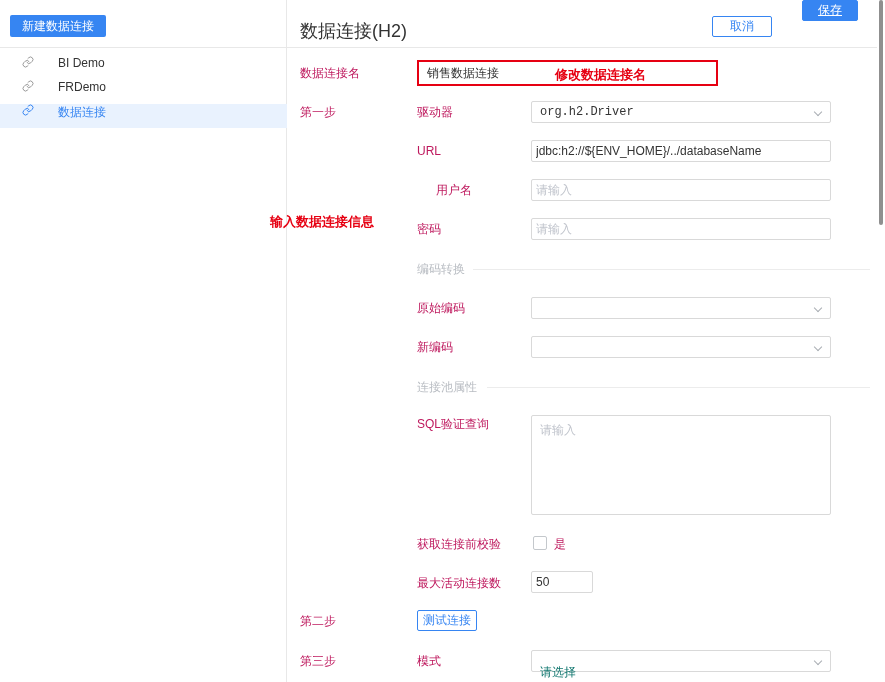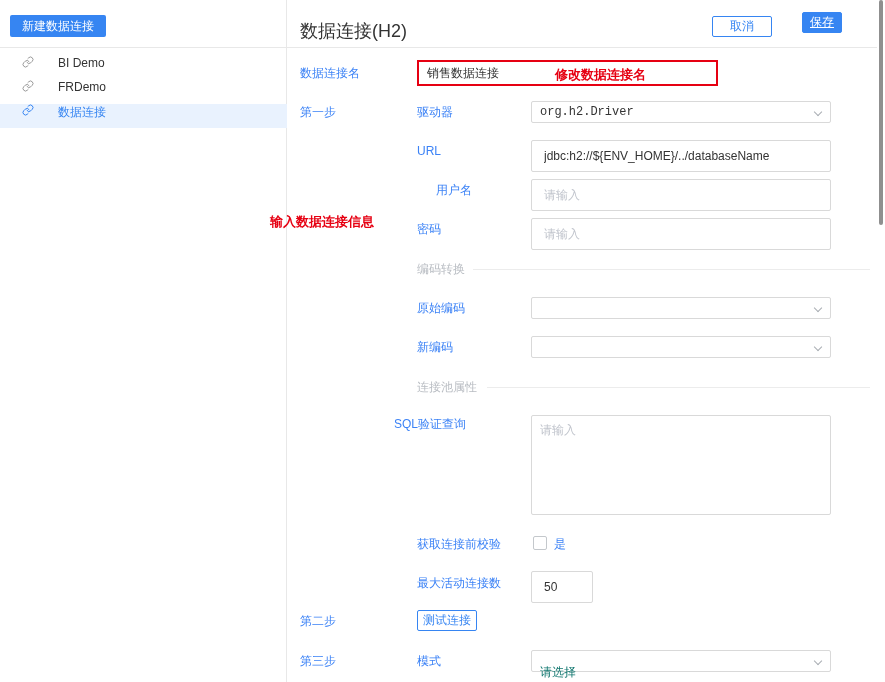--- a/index.html
+++ b/index.html
@@ -14,26 +14,26 @@
   .side-item { position:absolute; left:0; width:287px; height:24px; display:flex; align-items:flex-start; padding-left:22px; gap:24px; color:#333; cursor:pointer; }
   .side-item.selected { background:#E9F2FE; color:#3685F2; }
   .icon-link { width:12px; height:12px; color:#9a9a9a; display:block; flex:none; }
   .side-item.selected .icon-link { color:#3685F2; }
 
   
   .title { position:absolute; left:300px; top:19px; font-size:18px; color:#333; }
   .btn-outline { position:absolute; height:21px; background:#fff; border:1px solid #3685F2; color:#3685F2; border-radius:2px; font-size:12px; font-family:inherit; cursor:pointer; }
   .btn-fill { position:absolute; height:21px; background:#3685F2; border:1px solid #3685F2; color:#fff; border-radius:2px; font-size:12px; font-family:inherit; cursor:pointer; }
   .btn-cancel { left:712px; top:16px; width:60px; }
-  .btn-save { left:802px; top:12px; width:40px;text-decoration:underline; }
+  .btn-save { left:802px; top:0; width:56px;text-decoration:underline; }
 
   
-  .lab { position:absolute; font-size:12px; color:#3b82f6; line-height:14px; white-space:nowrap; }
+  .lab { position:absolute; font-size:12px; color:#be185d; line-height:14px; white-space:nowrap; }
   .lab.grey { color:#b8bcc2; }
-  .inp { position:absolute; height:32px; border:1px solid #d9d9d9; border-radius:2px; padding:0 12px; font-size:12px; color:#333; font-family:inherit; background:#fff; outline:none; }
+  .inp { position:absolute; height:22px; border:1px solid #d9d9d9; border-radius:2px; padding:0 4px; font-size:12px; color:#333; font-family:inherit; background:#fff; outline:none; }
   .inp::placeholder, textarea::placeholder { color:#c0c4cc; }
   .select { position:absolute; height:22px; border:1px solid #d9d9d9; border-radius:2px; background:#fff; display:flex; align-items:center; padding:0 22px 0 8px; cursor:pointer;font-family:Liberation Mono, monospace; }
   .select .val { font-size:12px; color:#333; }
   .select .val.ph { color:#0f766e;margin-top:22px; }
   .chev { position:absolute; right:9px; top:7px; width:6px; height:6px; border-right:1px solid #a9adb3; border-bottom:1px solid #a9adb3; transform:rotate(45deg); }
   .section-line { position:absolute; border-top:1px solid #ececec; }
   .ta { position:absolute; border:1px solid #d9d9d9; border-radius:2px; padding:6px 8px; font-size:12px; color:#333; font-family:inherit; resize:none; outline:none; }
   .checkbox { position:absolute; width:14px; height:14px; border:1px solid #c4c8cc; border-radius:2px; background:#fff; cursor:pointer; }
   .btn-test { left:417px; top:610px; width:60px; }
 
@@ -117,21 +117,21 @@
 
   <div class="lab" style="left:417px; top:340px;">新编码</div>
   <div class="select" style="left:531px; top:336px; width:300px;">
     <span class="val"></span>
     <span class="chev"></span>
   </div>
 
   <div class="lab grey" style="left:417px; top:380px;">连接池属性</div>
   <div class="section-line" style="left:487px; top:387px; width:383px;"></div>
 
-  <div class="lab" style="left:394px; top:417px;text-align:center;">SQL验证查询</div>
+  <div class="lab" style="left:417px; top:417px;text-align:center;">SQL验证查询</div>
   <textarea class="ta" style="left: 531px; top: 415px; width: 300px; height: 100px;" placeholder="请输入"></textarea>
 
   <div class="lab" style="left:417px; top:537px;">获取连接前校验</div>
   <div class="checkbox" style="left:533px; top:536px;"></div>
   <div class="lab" style="left:554px; top:537px;">是</div>
 
   <div class="lab" style="left:417px; top:576px;">最大活动连接数</div>
   <input type="text" class="inp" style="left: 531px; top: 571px; width: 62px;" value="50">
 
   <div class="lab" style="left:300px; top:614px;">第二步</div>

